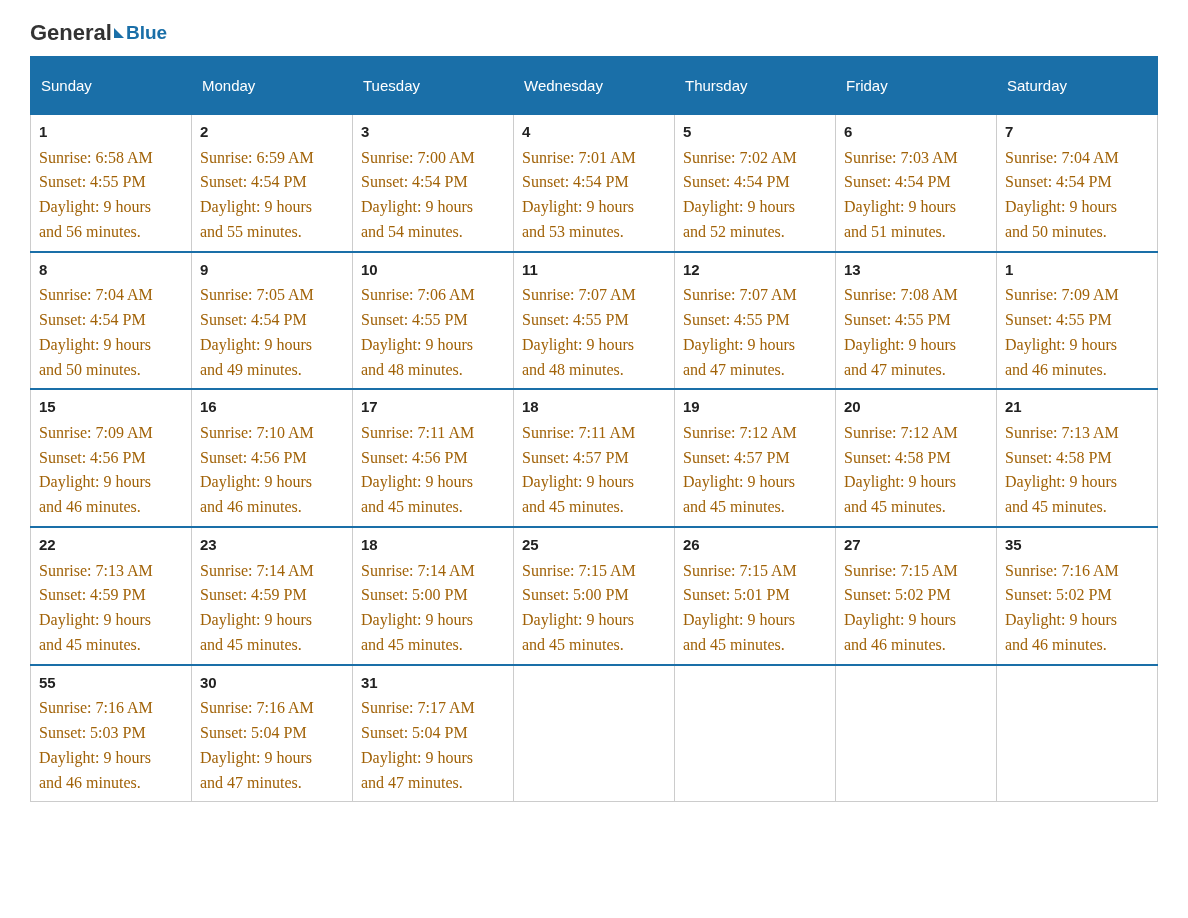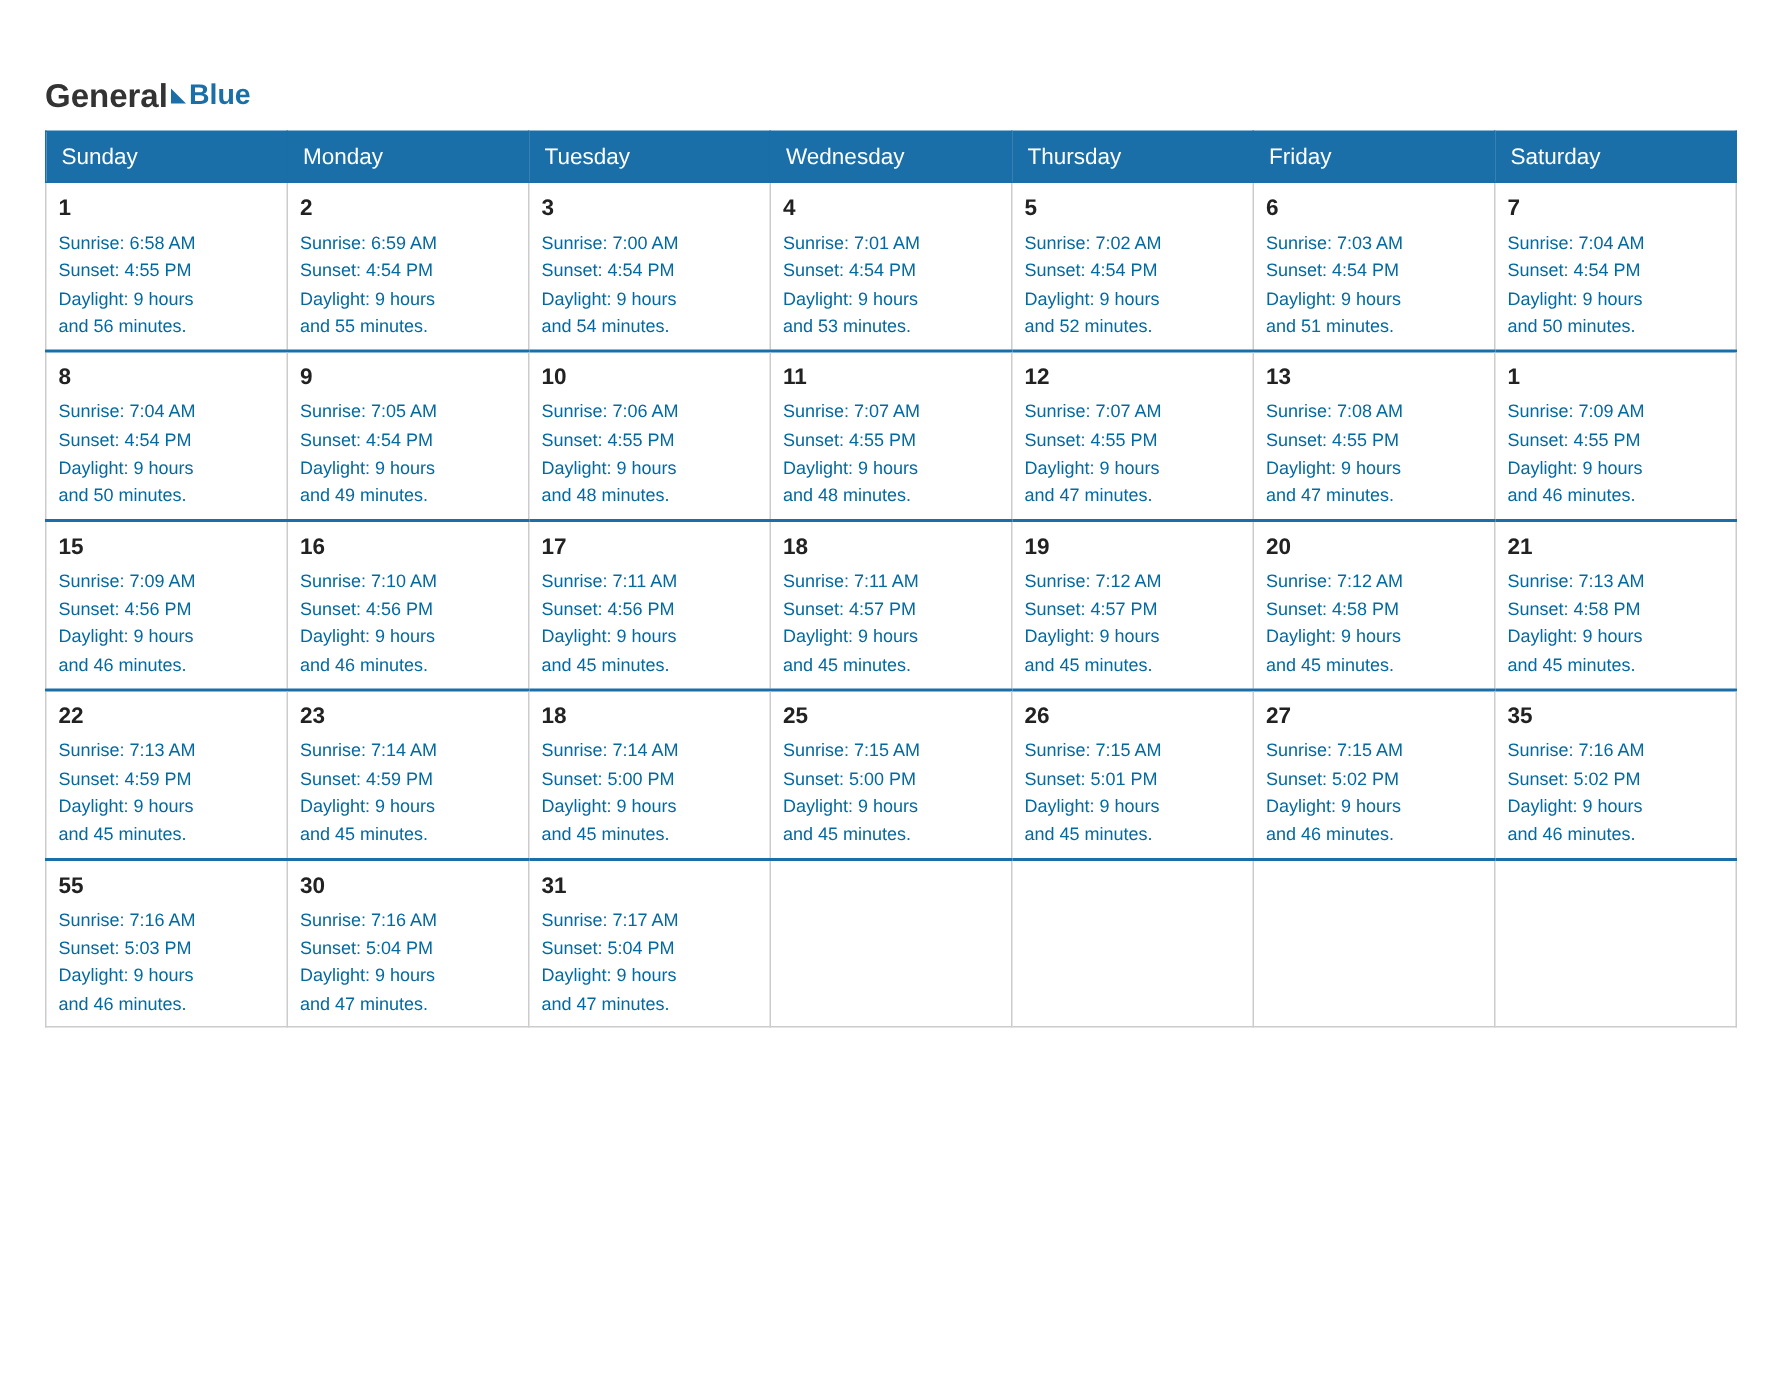--- a/index.html
+++ b/index.html
@@ -7,21 +7,20 @@
       font-family: Arial, sans-serif;
       background: #fff;
       padding: 20px 30px;
       color: #333;
     }
     .header-area {
       display: flex;
       justify-content: space-between;
       align-items: flex-start;
       margin-bottom: 10px;
-      margin-top: 31px;
     }
     .logo {
       display: flex;
       flex-direction: column;
       align-items: flex-start;
     }
     .logo-text {
       display: flex;
       align-items: center;
       font-size: 22px;
@@ -59,21 +58,21 @@
       margin-top: 4px;
     }
     .calendar-table {
       width: 100%;
       border-collapse: collapse;
       margin-top: 8px;
     }
     .calendar-table th {
       background-color: #1a6fa8;
       color: #fff;
-      padding: 8px 10px;
+      padding: 20px 10px;
       text-align: left;
       font-size: 15px;
       font-weight: normal;
       border: 1px solid #1a6fa8;
     }
     .calendar-table td {
       border: 1px solid #ccc;
       vertical-align: top;
       padding: 6px 8px;
       font-size: 13px;
@@ -83,23 +82,24 @@
       height: 110px;
     }
     .day-number {
       font-size: 15px;
       font-weight: bold;
       color: #222;
       display: block;
       margin-bottom: 2px;
     }
     .day-info {
-      color: #0369a1;
-      font-size: 12px;
+      color: #a16207;
+      font-size: 16px;
       line-height: 1.55;
+      font-family: Liberation Serif, serif;
     }
     .empty-cell {
       background: #fff;
     }
     .row-border td {
       border-top: 2px solid #1a6fa8;
     }
   </style>
 </head>
 <body>

